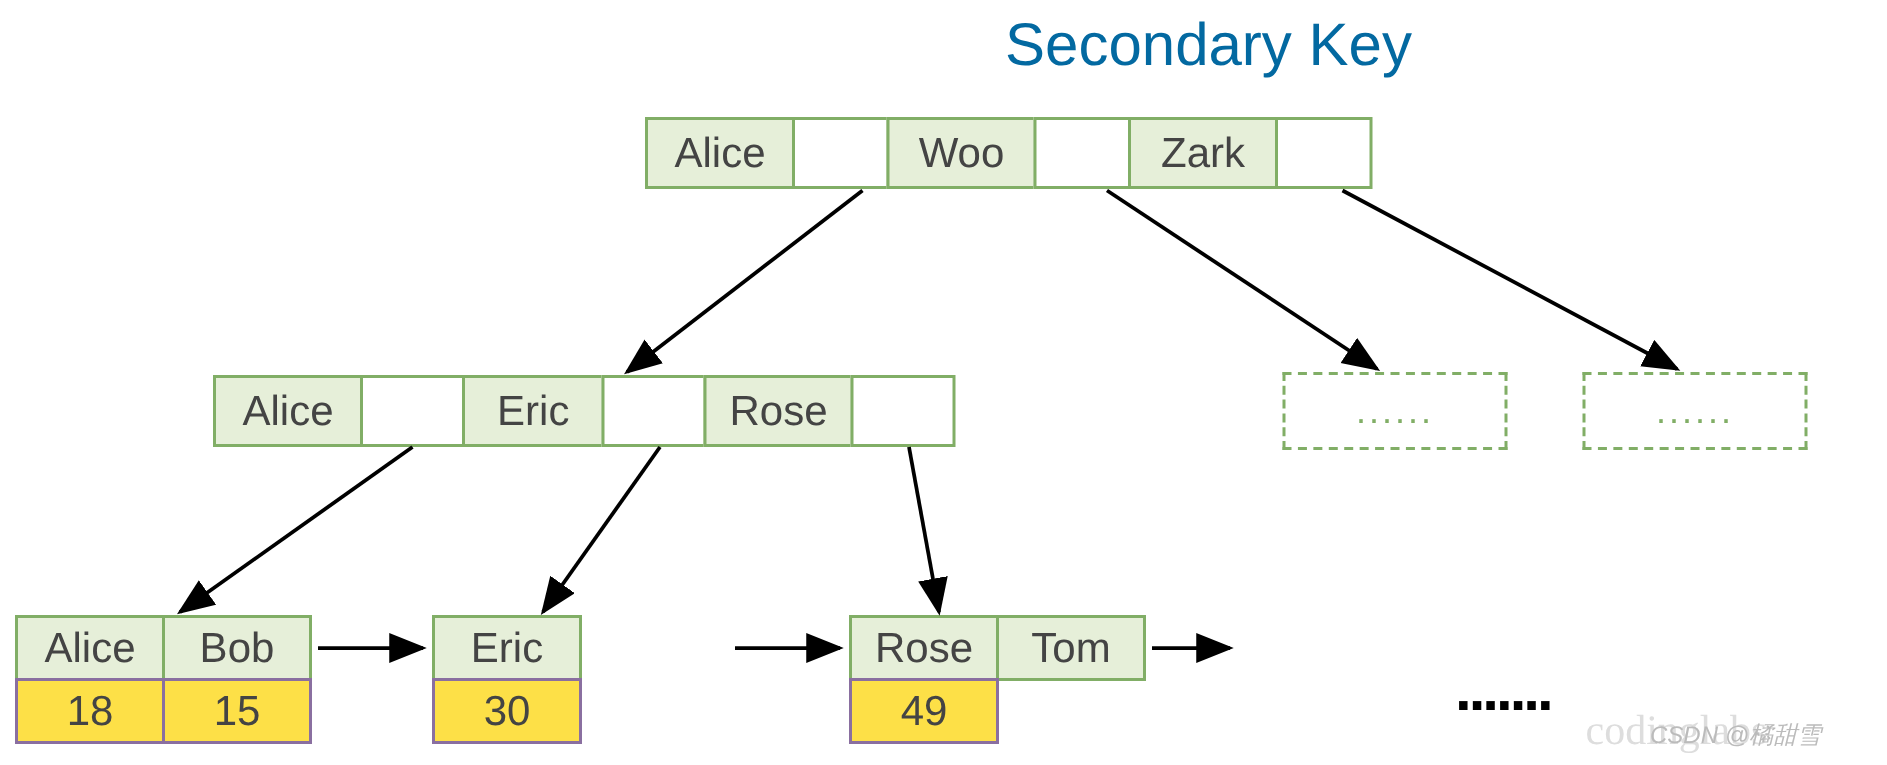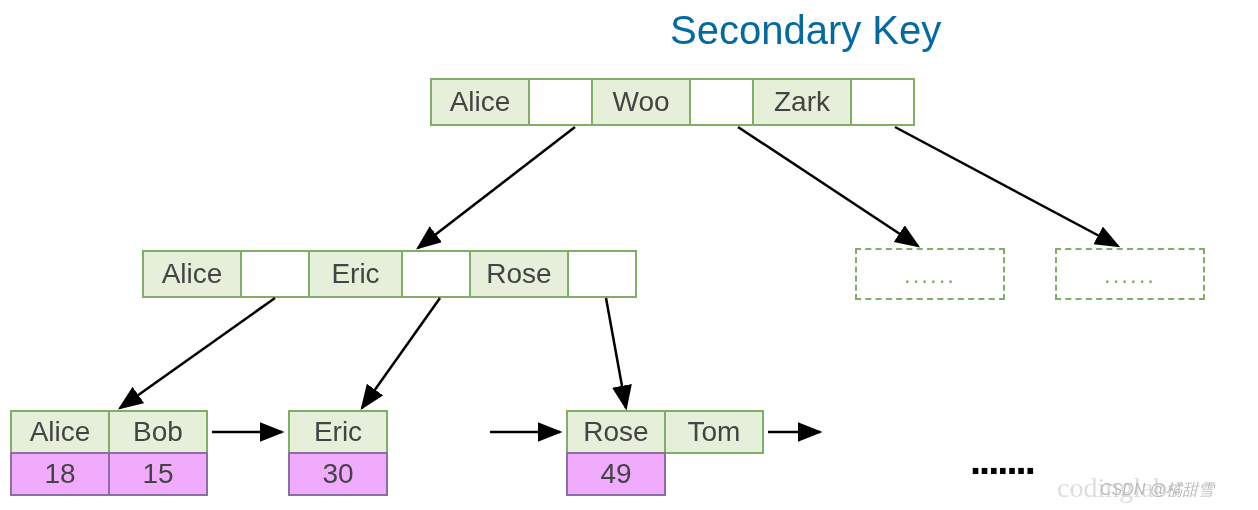--- a/index.html
+++ b/index.html
@@ -56,21 +56,21 @@
       background: #e6efd9;
       text-align: center;
       font-size: 28px;
       color: #444;
       padding: 4px 0;
       width: 100px;
     }
     .leaf-key + .leaf-key { margin-left: -2px; text-align: center; }
     .leaf-val {
       border: 2px solid #8a6fa0;
-      background: #f0abfc;
+      background: #fde047;
       text-align: center;
       font-size: 28px;
       color: #444;
       padding: 4px 2px;
       width: 100px;
       margin-top: -2px;
     }
     .leaf-val + .leaf-val { margin-left: -2px; }
     .dashed-box {
       position: absolute;

